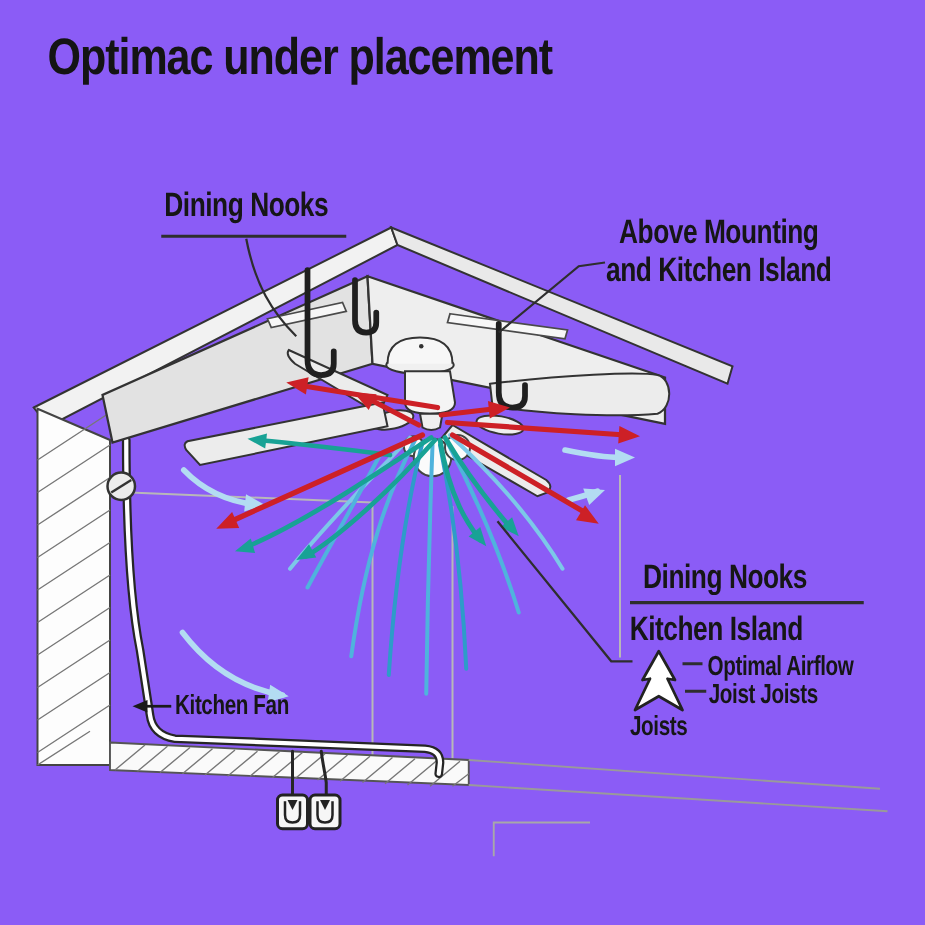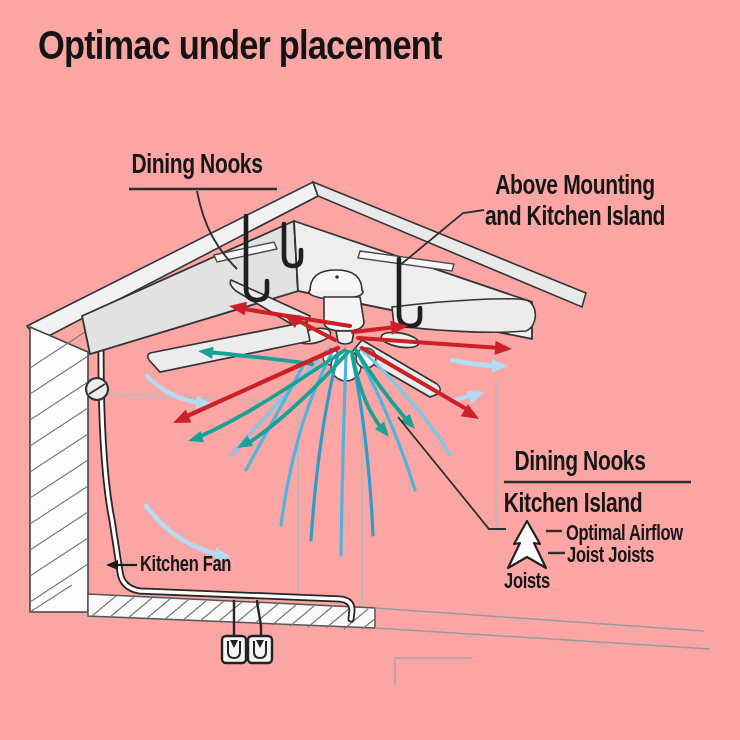--- a/index.html
+++ b/index.html
@@ -1,17 +1,17 @@
 <!DOCTYPE html>
 <html><head>
 <meta charset="utf-8">
 <style>
   html,body{margin:0;padding:0;background:#ffffff;}
   #stage{
-    position:relative;width:740px;height:740px;background:#fca5a5;overflow:hidden;
+    position:relative;width:740px;height:740px;background:#8b5cf6;overflow:hidden;
     font-family:"Liberation Sans","DejaVu Sans",sans-serif;
   }
   #art{position:absolute;left:0;top:0;width:740px;height:740px;}
   .lbl{
     position:absolute;font-weight:700;color:#161616;white-space:nowrap;
     transform-origin:left top;line-height:1.05;
   }
   .lbl-big{font-size:27px;letter-spacing:-0.5px;transform:scaleX(0.78);}
   .lbl-small{font-size:22px;letter-spacing:-0.4px;transform:scaleX(0.75);}
   .lbl-center{text-align:center;transform-origin:center top;}

